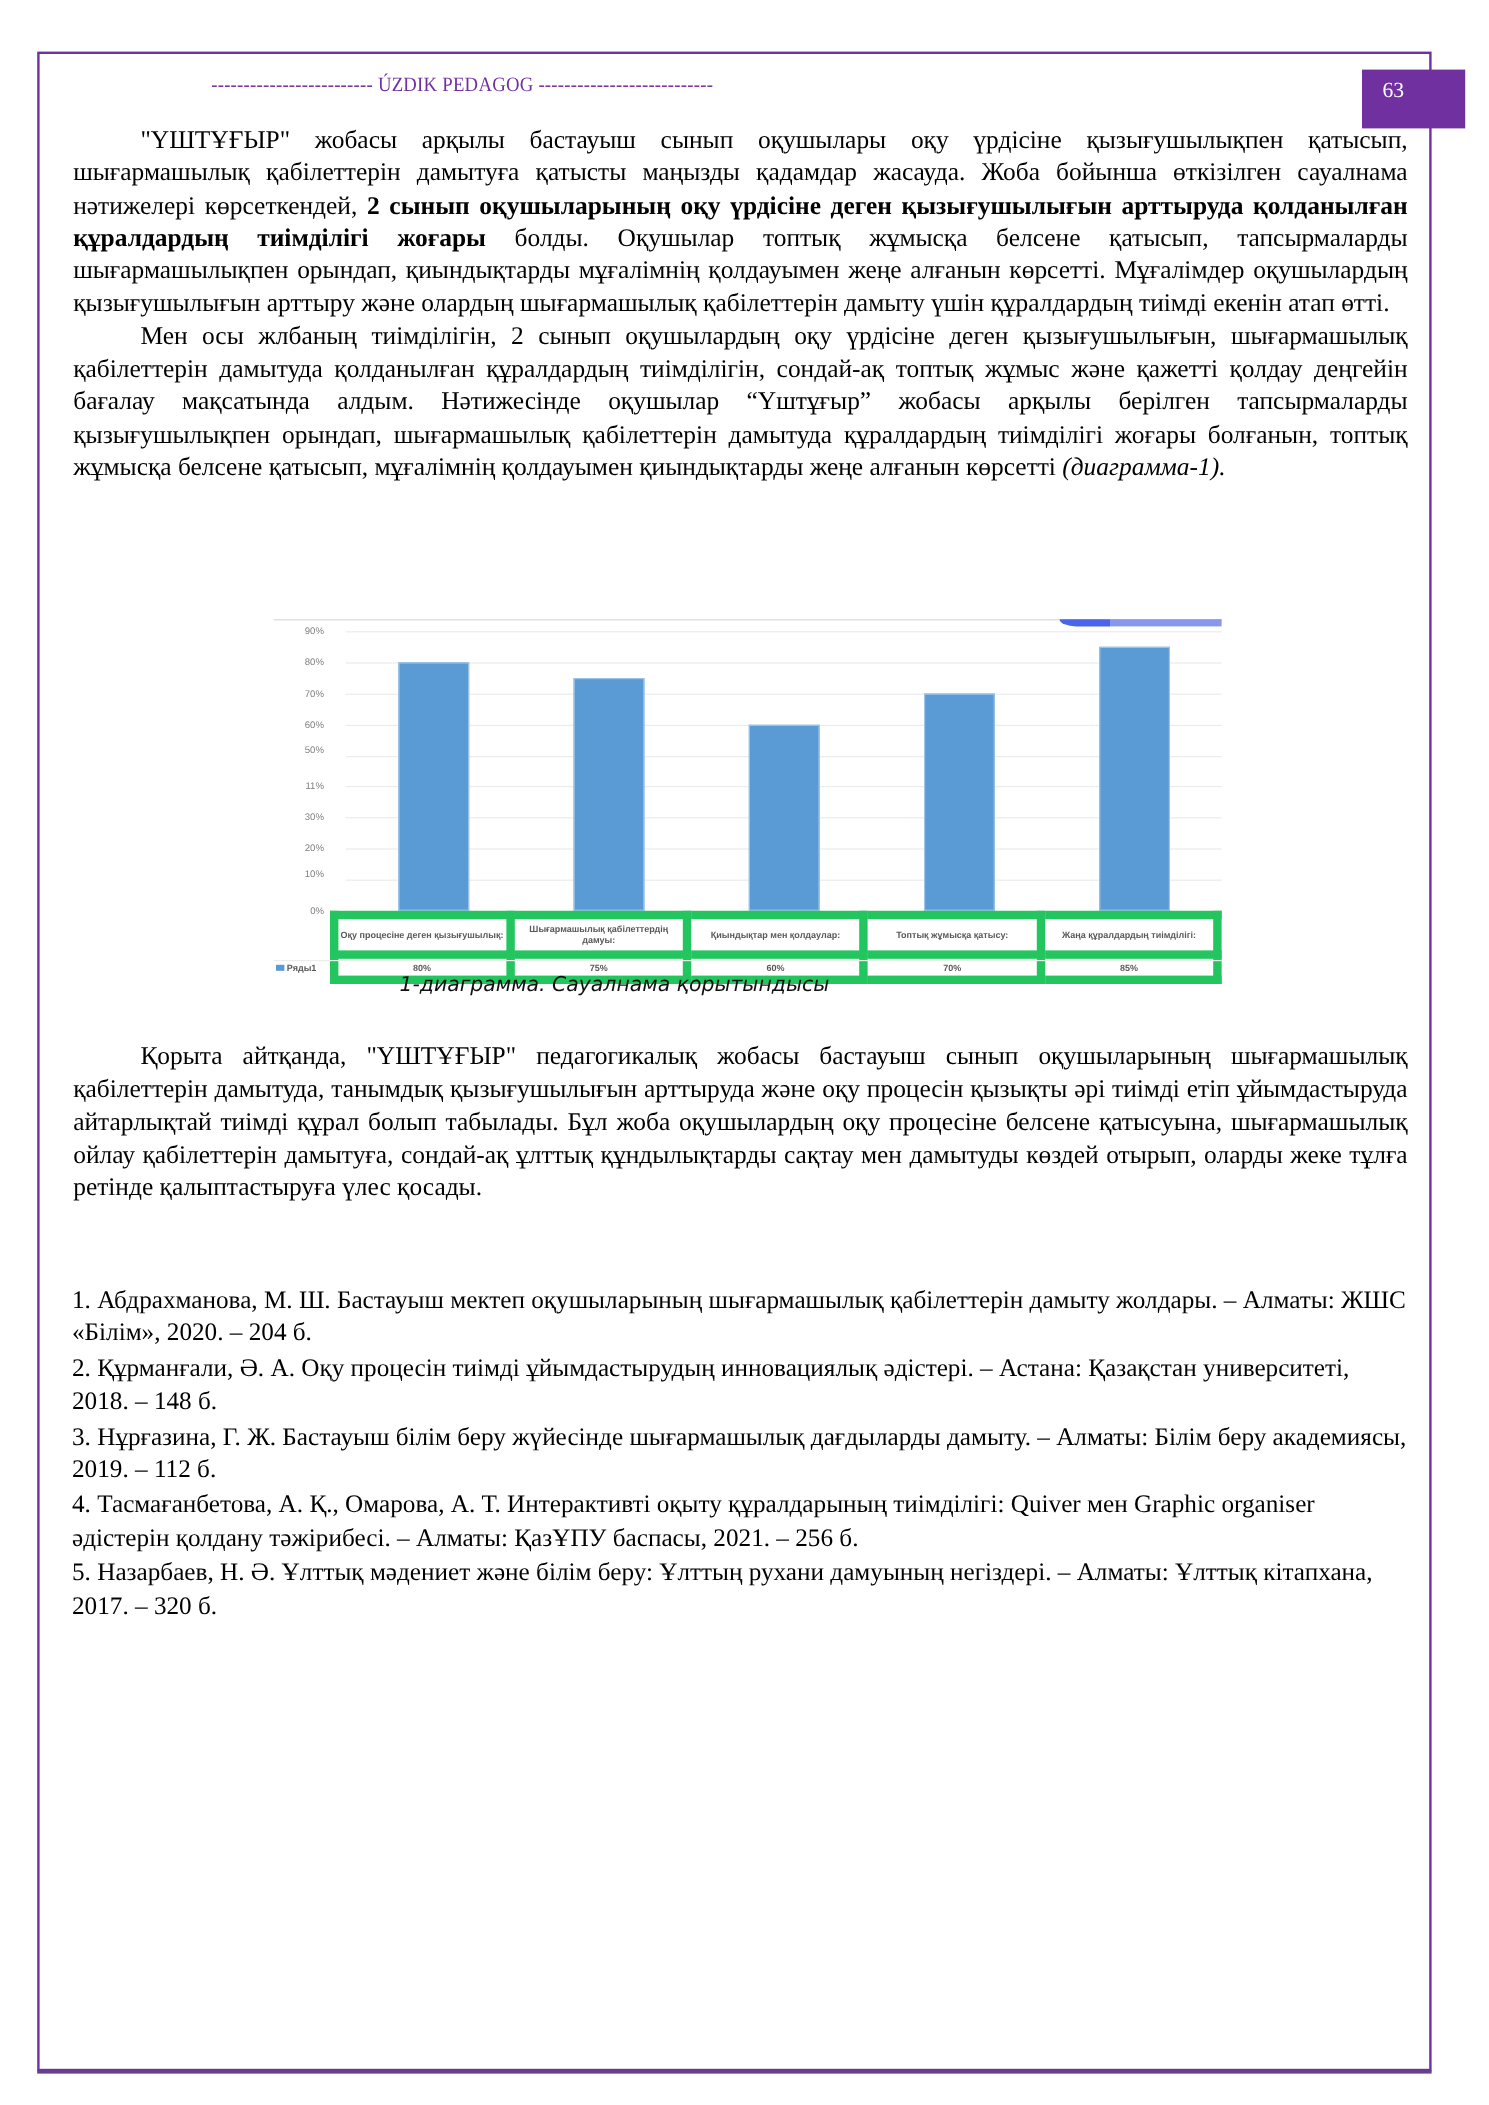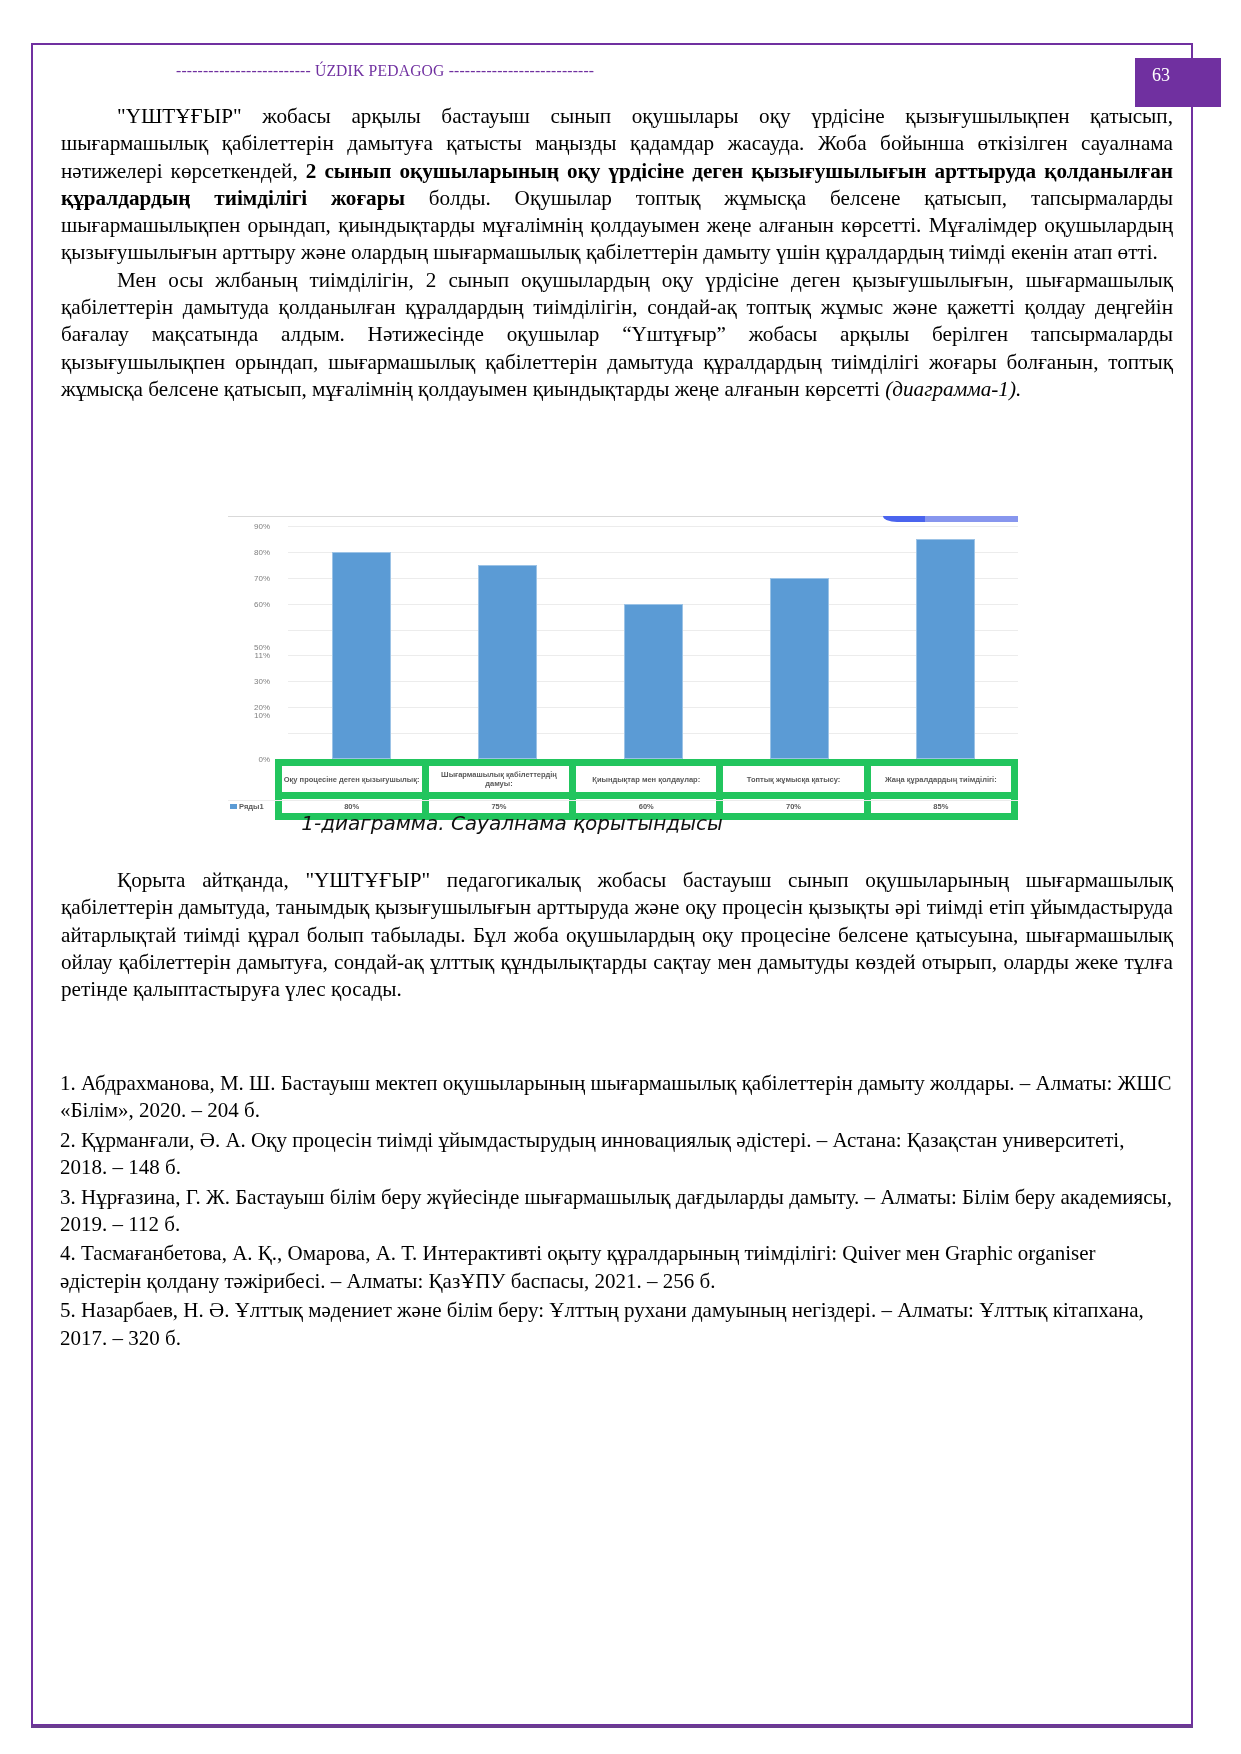--- a/index.html
+++ b/index.html
@@ -40,21 +40,21 @@
                 font-family: "Liberation Sans", sans-serif; font-size: 7.5px; color: #595959; table-layout: fixed; }
   .data-table td { border: 7px solid #22c55e; text-align: center; padding: 1px 2px; vertical-align: middle; }
   .data-table td.rowhead { border: none; text-align: left; width: 50px; }
   .data-table tr.cats td { height: 24px; font-weight: bold; }
   .data-table tr.cats td.rowhead { border: none; }
   .data-table tr.vals td { height: 12px; font-weight: bold; }
   .legend-swatch { display: inline-block; width: 7px; height: 5px; background: #5b9bd5; margin-right: 2px; vertical-align: middle; }
   .chart-bottomline { position: absolute; left: 0; top: 294px; width: 790px; height: 1px; background: #ececec; }
 
   .caption { position: absolute; left: 0; width: 1024px; top: 811px; text-align: center;
-             font-family: "DejaVu Sans", sans-serif; font-style: italic; font-size: 20px; color: #111; }
+             font-family: "DejaVu Sans", sans-serif; font-style: italic; font-size: 17px; color: #111; }
 
   .content2 { position: absolute; left: 61px; top: 867px; width: 1112px; }
 
   .refs { position: absolute; left: 58px; top: 1068px; width: 1120px; font-size: 21px; line-height: 27.4px; }
   .refs-title { font-weight: bold; margin: 0; }
   .ref-item { margin: 2px; }
 </style>
 </head>
 <body>
 
@@ -76,29 +76,29 @@
   <div class="plot" id="plot">
       <div class="gridline" style="top: 0px;"></div>
       <div class="ytick" style="top: 0px;">90%</div>
       <div class="gridline" style="top: 25.8889px;"></div>
       <div class="ytick" style="top: 25.8889px;">80%</div>
       <div class="gridline" style="top: 51.7778px;"></div>
       <div class="ytick" style="top: 51.7778px;">70%</div>
       <div class="gridline" style="top: 77.6667px;"></div>
       <div class="ytick" style="top: 77.6667px;">60%</div>
       <div class="gridline" style="top: 103.556px;"></div>
-      <div class="ytick" style="top: 121px;">50%</div>
+      <div class="ytick" style="top: 99px;">50%</div>
       <div class="gridline" style="top: 129.444px;"></div>
       <div class="ytick" style="top: 129.444px;">11%</div>
       <div class="gridline" style="top: 155.333px;"></div>
       <div class="ytick" style="top: 155.333px;">30%</div>
       <div class="gridline" style="top: 181.222px;"></div>
       <div class="ytick" style="top: 181.222px;">20%</div>
       <div class="gridline" style="top: 207.111px;"></div>
-      <div class="ytick" style="top: 189px;">10%</div>
+      <div class="ytick" style="top: 202px;">10%</div>
       <div class="gridline" style="top: 233px;"></div>
       <div class="ytick" style="top: 233px;">0%</div>
       <div class="bar" style="height: 207.111px; left: 43.5px; background: rgb(91, 155, 213);"></div>
       <div class="bar" style="height: 194.167px; left: 189.5px; background: rgb(91, 155, 213);"></div>
       <div class="bar" style="height: 155.333px; left: 335.5px; background: rgb(91, 155, 213);"></div>
       <div class="bar" style="height: 181.222px; left: 481.5px; background: rgb(91, 155, 213);"></div>
       <div class="bar" style="height: 220.056px; left: 627.5px; background: rgb(91, 155, 213);"></div>
     </div>
 
   <table class="data-table">

